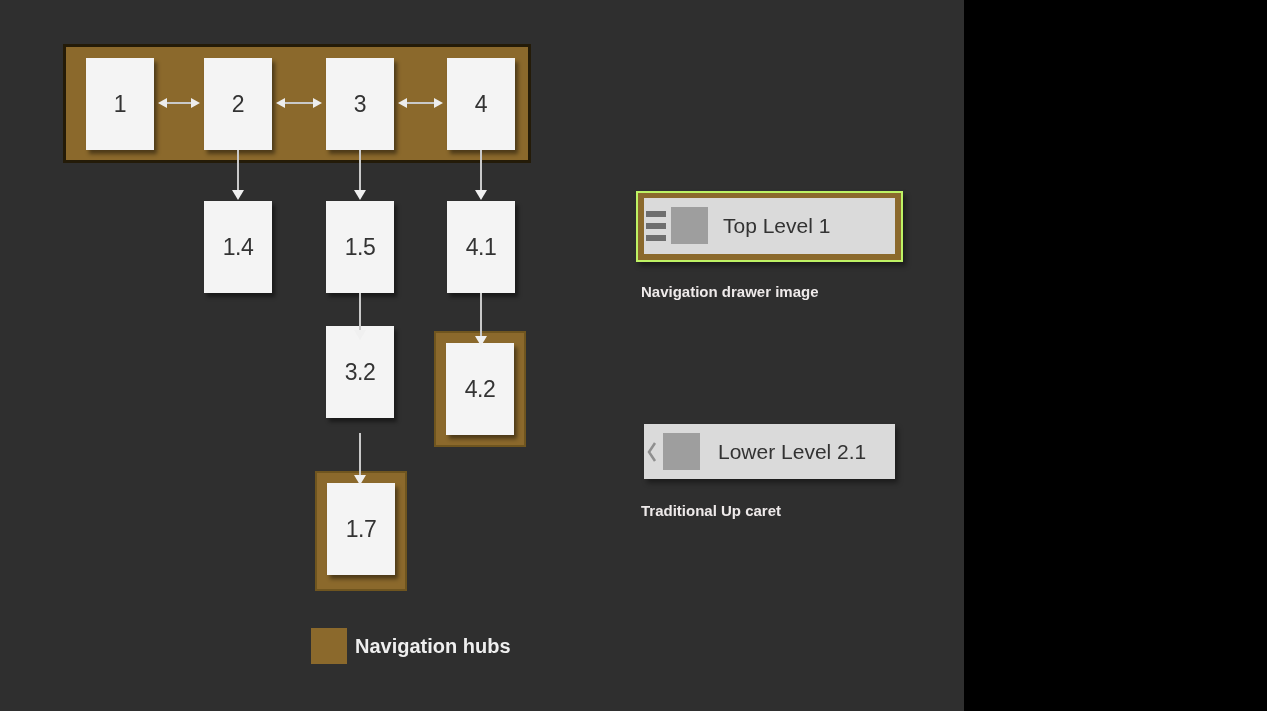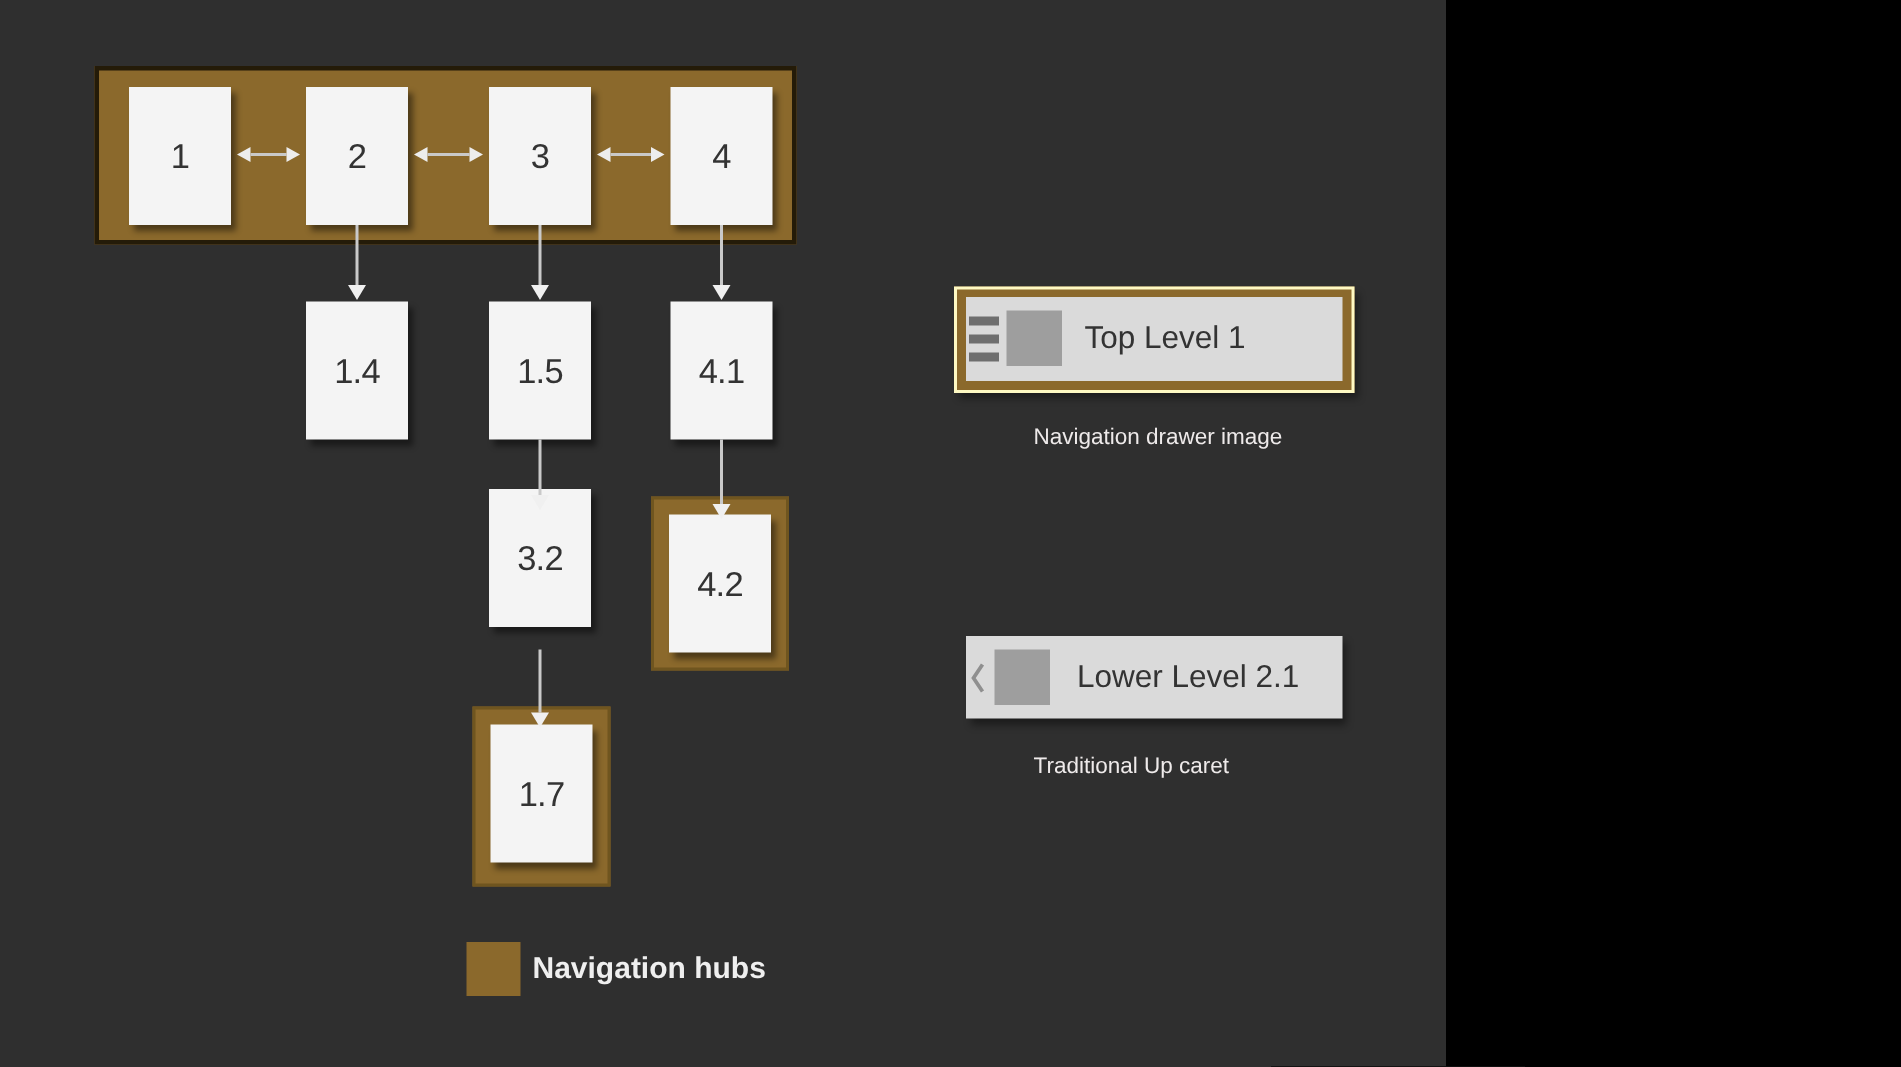--- a/index.html
+++ b/index.html
@@ -53,21 +53,21 @@
   
   .legend-swatch{position:absolute;left:311px;top:628px;width:36px;height:36px;background:#8b692c;}
   .legend-label{
     position:absolute;left:355px;top:628px;height:36px;display:flex;align-items:center;
     color:#efefef;font-weight:bold;font-size:20px;
   }
 
   
   .drawer-frame{
     position:absolute;left:636px;top:191px;width:267px;height:71px;
-    background:#8b692c;border:2px solid #fef9c3;box-sizing:border-box;
+    background:#8b692c;border:2px solid #bef264;box-sizing:border-box;
     box-shadow:3px 4px 5px rgba(0,0,0,0.4);
   }
   .bar{
     position:absolute;background:#dadada;
   }
   .drawer-bar{left:6px;top:5px;width:251px;height:56px;}
   .lower-bar{left:644px;top:424px;width:251px;height:55px;box-shadow:3px 4px 5px rgba(0,0,0,0.4);}
   .hamburger{position:absolute;left:2px;top:13px;width:20px;}
   .hamburger i{display:block;width:20px;height:6px;background:#6e6e6e;margin-bottom:6px;}
   .app-square{position:absolute;width:37px;height:37px;background:#9e9e9e;}
@@ -75,21 +75,21 @@
   .sq-lower{left:19px;top:9px;}
   .bar-title{
     position:absolute;top:0;height:100%;display:flex;align-items:center;
     color:#333;font-size:21px;white-space:nowrap;
   }
   .t-drawer{left:79px;}
   .t-lower{left:74px;}
   .caret-icon{position:absolute;left:3px;top:0;height:100%;display:flex;align-items:center;}
 
   .caption{
-    position:absolute;color:#eeeaea;font-weight:normal;font-size:15px;white-space:nowrap;margin-left:48px;
+    position:absolute;color:#eeeaea;font-weight:bold;font-size:15px;white-space:nowrap;
   }
   .cap-drawer{left:641px;top:283px;}
   .cap-lower{left:641px;top:502px;}
 </style>
 </head>
 <body>
 
 <div class="stage">
 
   <div class="hub-strip"></div>

